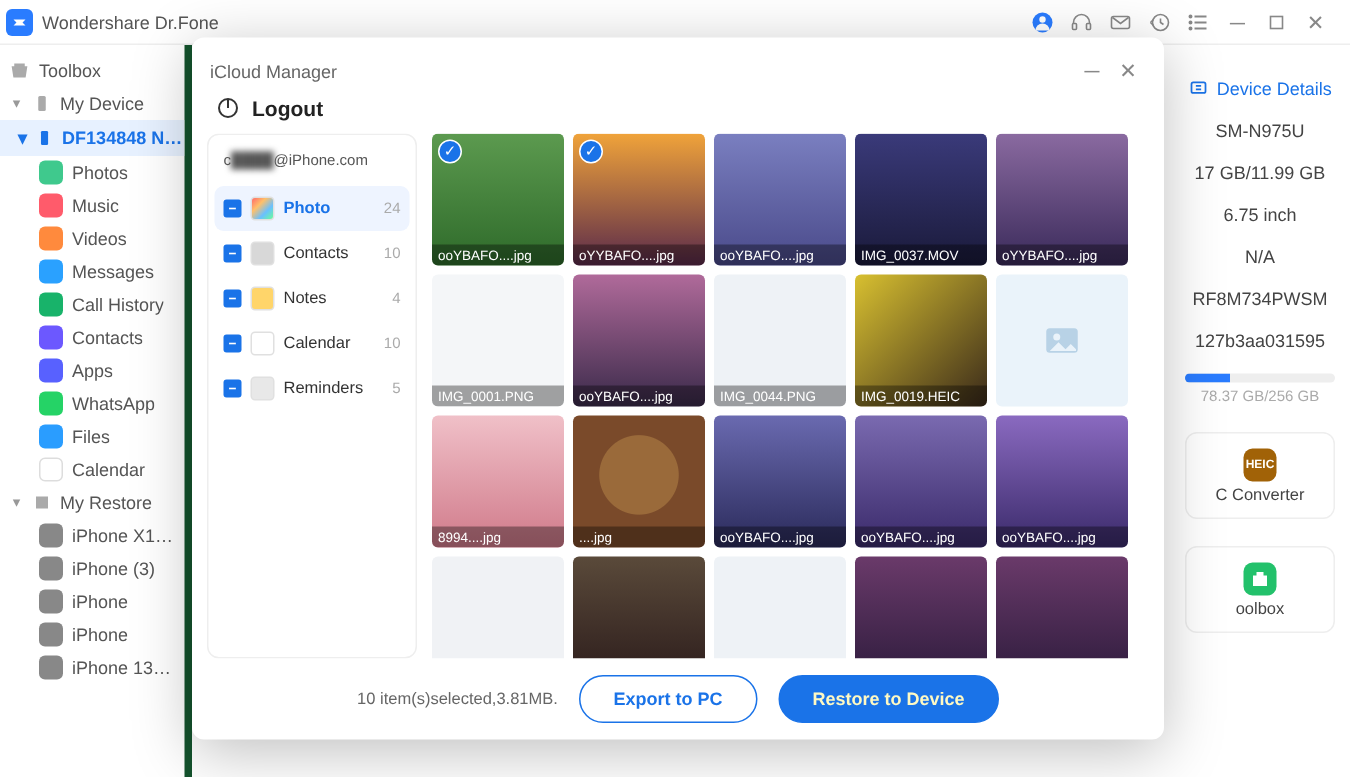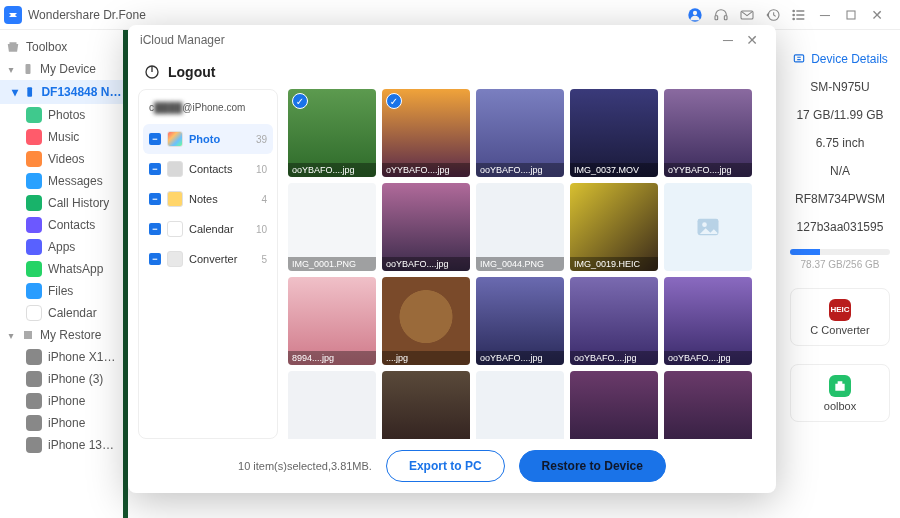--- a/index.html
+++ b/index.html
@@ -29,21 +29,21 @@
 .details .dlink{ color:#1a73e8; display:flex; align-items:center; justify-content:center; gap:5px; height:28px; font-size:12px;}
 .details .drow{ height:28px; display:flex; align-items:center; justify-content:center;}
 .details .bar{ margin:8px 10px 4px; height:6px; background:#eee; border-radius:3px; overflow:hidden;}
 .details .bar div{height:100%;background:#2a7cff;width:30%;}
 .details .small{font-size:10px; color:#aaa;}
 .feat-card{ margin:18px 10px 0; height:58px; border:1px solid #eee; border-radius:8px; display:flex;flex-direction:column;align-items:center;justify-content:center; gap:3px; font-size:11px;}
 .feat-card .fi{width:22px;height:22px;border-radius:6px;display:flex;align-items:center;justify-content:center;}
 
 
 .modal{ position:absolute; left:128px; top:25px; width:648px; height:468px; background:#fff; border-radius:8px; box-shadow:0 8px 40px rgba(0,0,0,.25); display:flex; flex-direction:column;}
-.m-title{ height:30px; display:flex; align-items:center; padding:0 12px; font-size:12px; color:#666;}
+.m-title{ height:30px; display:flex; align-items:flex-end; padding:0 12px; font-size:12px; color:#666;}
 .m-title .spacer{flex:1;}
 .m-title .win-btn{width:24px;text-align:center;color:#888;cursor:pointer;font-size:14px;}
 .m-logout{ height:34px; padding:0 16px; display:flex; align-items:center; gap:8px; font-size:14px; font-weight:600; color:#222;}
 .m-logout svg{width:16px;height:16px;}
 
 .m-body{ flex:1; display:flex; overflow:hidden; padding: 0 0 0 10px; }
 .m-left{ width:140px; border:1px solid #eee; border-radius:8px; padding:8px 4px; font-size:11px; color:#444; display:flex; flex-direction:column; gap:1px;}
 .m-acct{ font-size:10px; color:#555; padding:4px 6px 10px; white-space:nowrap;}
 .m-acct .blur{filter:blur(2px);}
 .cat{ display:flex; align-items:center; height:30px; padding:0 6px; border-radius:6px; gap:6px; cursor:pointer;}
@@ -60,21 +60,21 @@
 .grid-wrap{ flex:1; overflow:hidden;}
 .grid{ display:grid; grid-template-columns:repeat(5, 88px); grid-auto-rows:88px; gap:6px; }
 .thumb{ position:relative; border-radius:4px; overflow:hidden; background:#ccc; cursor:pointer;}
 .thumb .fn{ position:absolute; left:0; right:0; bottom:0; background:rgba(0,0,0,.35); color:#fff; font-size:9px; padding:2px 4px; white-space:nowrap; overflow:hidden; text-overflow:ellipsis;}
 .thumb .chk{ position:absolute; top:4px; left:4px; width:16px;height:16px;border-radius:50%;background:#1a73e8;color:#fff;font-size:10px;display:flex;align-items:center;justify-content:center;border:1.5px solid #fff;}
 
 .m-foot{ height:54px; display:flex; align-items:center; justify-content:center; gap:14px; font-size:12px;}
 .m-foot .info{color:#666;font-size:11px;}
 .btn{ padding:8px 22px; border-radius:18px; font-size:12px; font-weight:600; cursor:pointer; border:1px solid #1a73e8;}
 .btn.o{ background:#fff; color:#1a73e8;}
-.btn.p{ background:#1a73e8; color:#0f172a;}
+.btn.p{ background:#1a73e8; color:#fef9c3;}
 
 
 svg{display:block}
 </style>
 </head>
 <body>
 
 <div class="appbar">
   <span class="logo">
     <svg viewBox="0 0 24 24">
@@ -232,21 +232,21 @@
   <div class="drow">17 GB/11.99 GB</div>
   <div class="drow">6.75 inch</div>
   <div class="drow">N/A</div>
   <div class="drow">RF8M734PWSM</div>
   <div class="drow">127b3aa031595</div>
   <div class="bar">
       <div></div>
     </div>
   <div class="small">78.37 GB/256 GB</div>
   <div class="feat-card">
-    <span class="fi" style="background:#b91c1c;color:#fff;font-size:8px;font-weight:700">HEIC</span>
+    <span class="fi" style="background:#a16207;color:#fff;font-size:8px;font-weight:700">HEIC</span>
     <span>C Converter</span>
   </div>
   <div class="feat-card">
     <span class="fi" style="background:#23c16b;">
       <svg width="14" height="14" viewBox="0 0 24 24" fill="#fff">
           <path d="M4 8h16v12H4zM8 4h8v4H8z"></path>
         </svg>
     </span>
     <span>oolbox</span>
   </div>
@@ -267,21 +267,21 @@
     <span>Logout</span>
   </div>
   <div class="m-body">
     <div class="m-left">
       <div class="m-acct">c<span class="blur">████</span><span>@iPhone.com</span></div>
       <div id="cats">
           <div class="cat active">
             <span class="exp">−</span>
             <span class="ci" style="background:linear-gradient(135deg,#ff6a6a,#ffc06a,#6ac0ff,#6aff9a);border:1px solid #e0e0e0"></span>
             <span class="cl">Photo</span>
-            <span class="cn">39</span>
+            <span class="cn">24</span>
           </div>
           <div class="cat">
             <span class="exp">−</span>
             <span class="ci" style="background:#d8d8d8;border:1px solid #e0e0e0"></span>
             <span class="cl">Contacts</span>
             <span class="cn">10</span>
           </div>
           <div class="cat">
             <span class="exp">−</span>
             <span class="ci" style="background:#ffd56a;border:1px solid #e0e0e0"></span>
@@ -290,21 +290,21 @@
           </div>
           <div class="cat">
             <span class="exp">−</span>
             <span class="ci" style="background:#ffffff;border:1px solid #e0e0e0"></span>
             <span class="cl">Calendar</span>
             <span class="cn">10</span>
           </div>
           <div class="cat">
             <span class="exp">−</span>
             <span class="ci" style="background:#e8e8e8;border:1px solid #e0e0e0"></span>
-            <span class="cl">Converter</span>
+            <span class="cl">Reminders</span>
             <span class="cn">5</span>
           </div>
         </div>
     </div>
     <div class="m-right">
       <div class="grid-wrap">
           <div class="grid" id="grid">
             <div class="thumb" style="background: linear-gradient(rgb(92, 154, 79), rgb(46, 106, 42));">
               <span class="chk">✓</span>
               <span class="fn">ooYBAFO....jpg</span>

